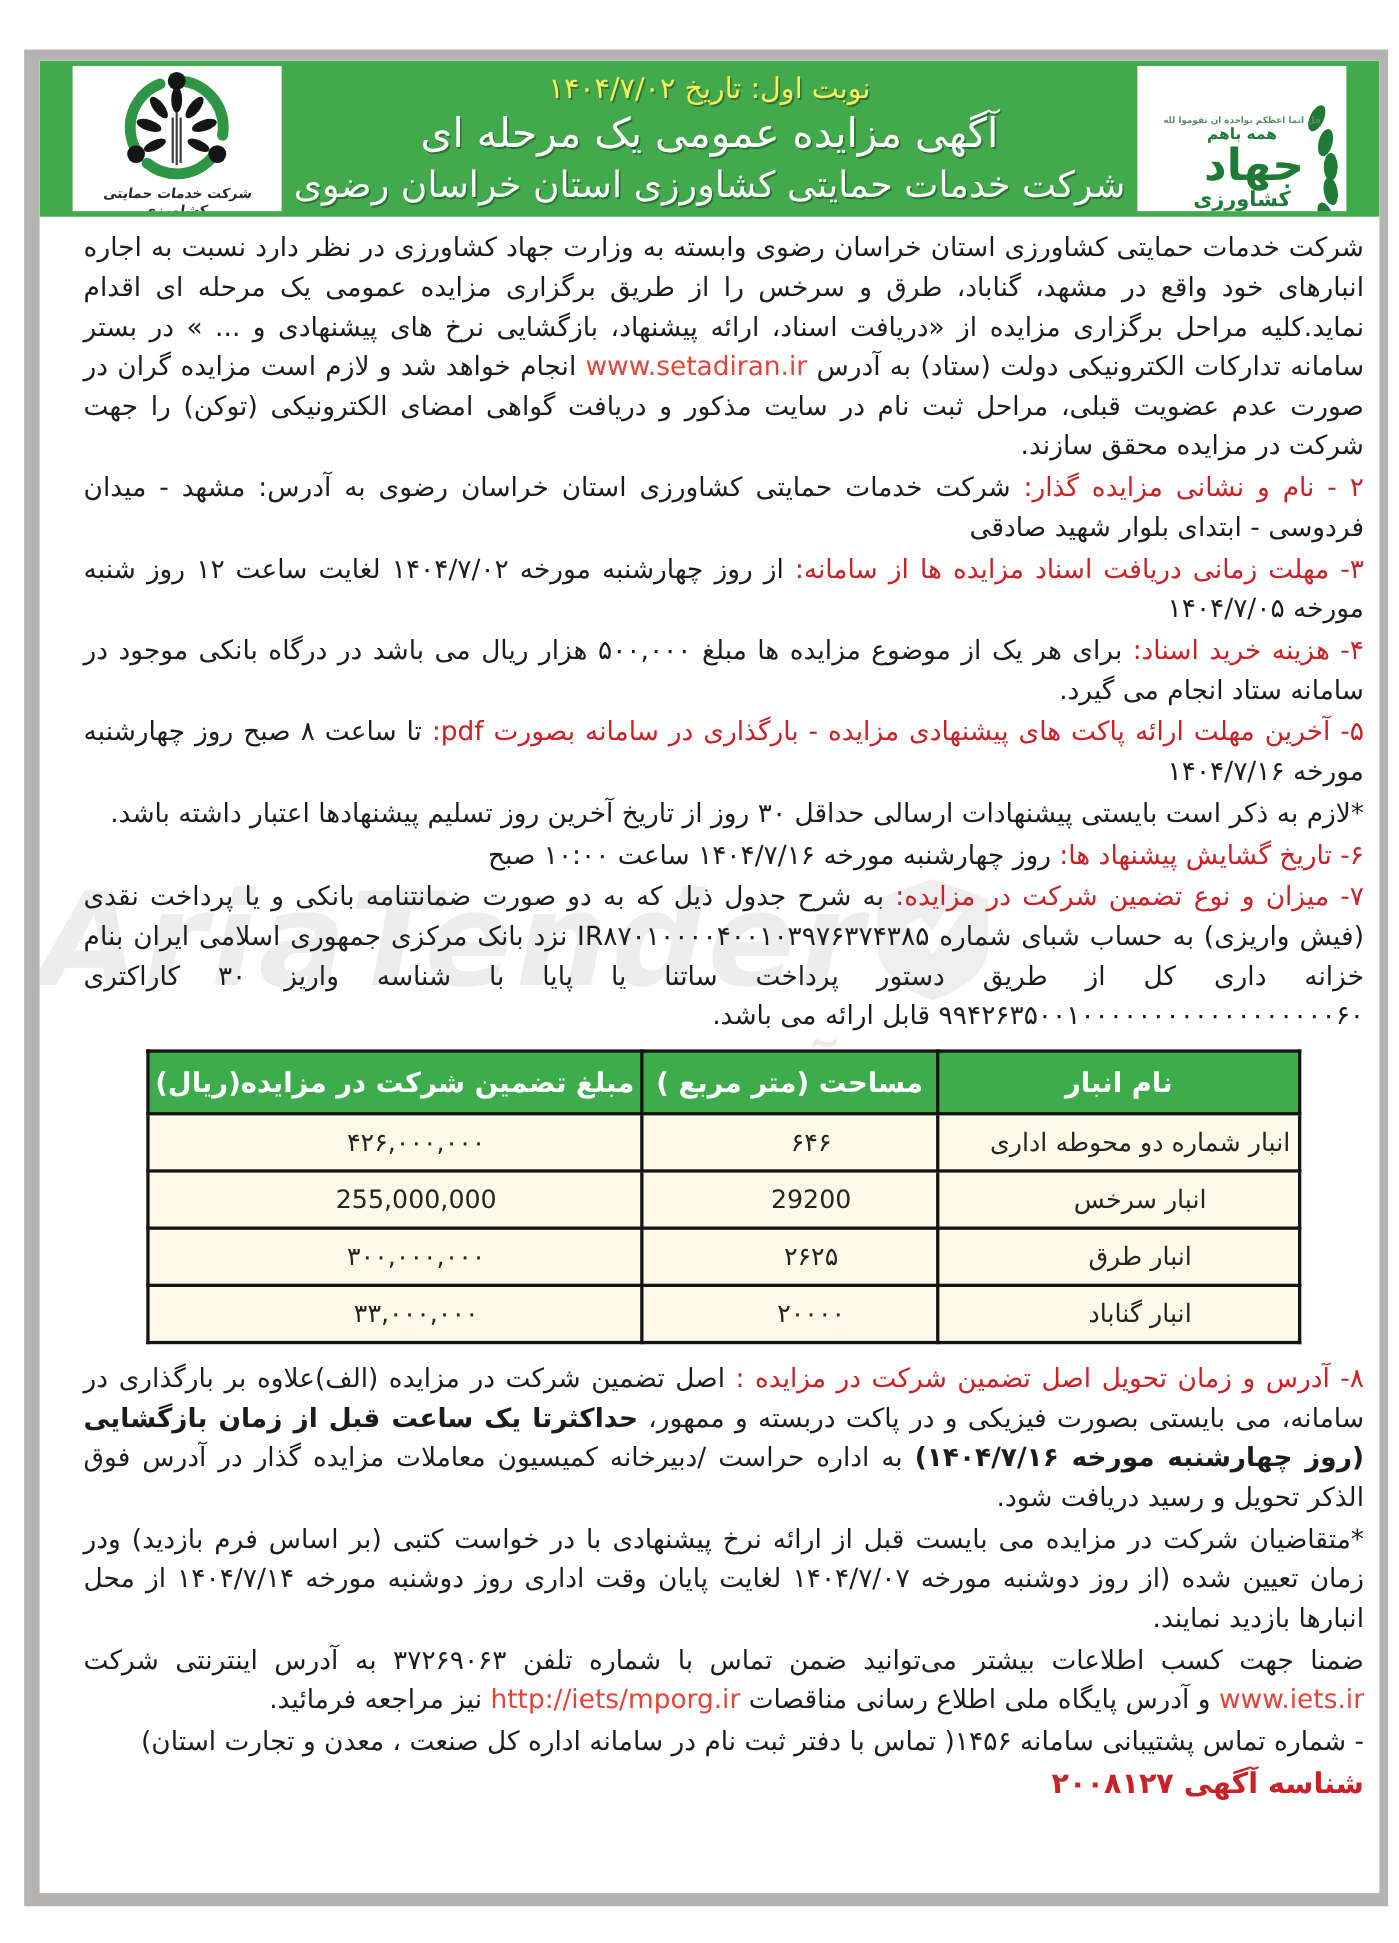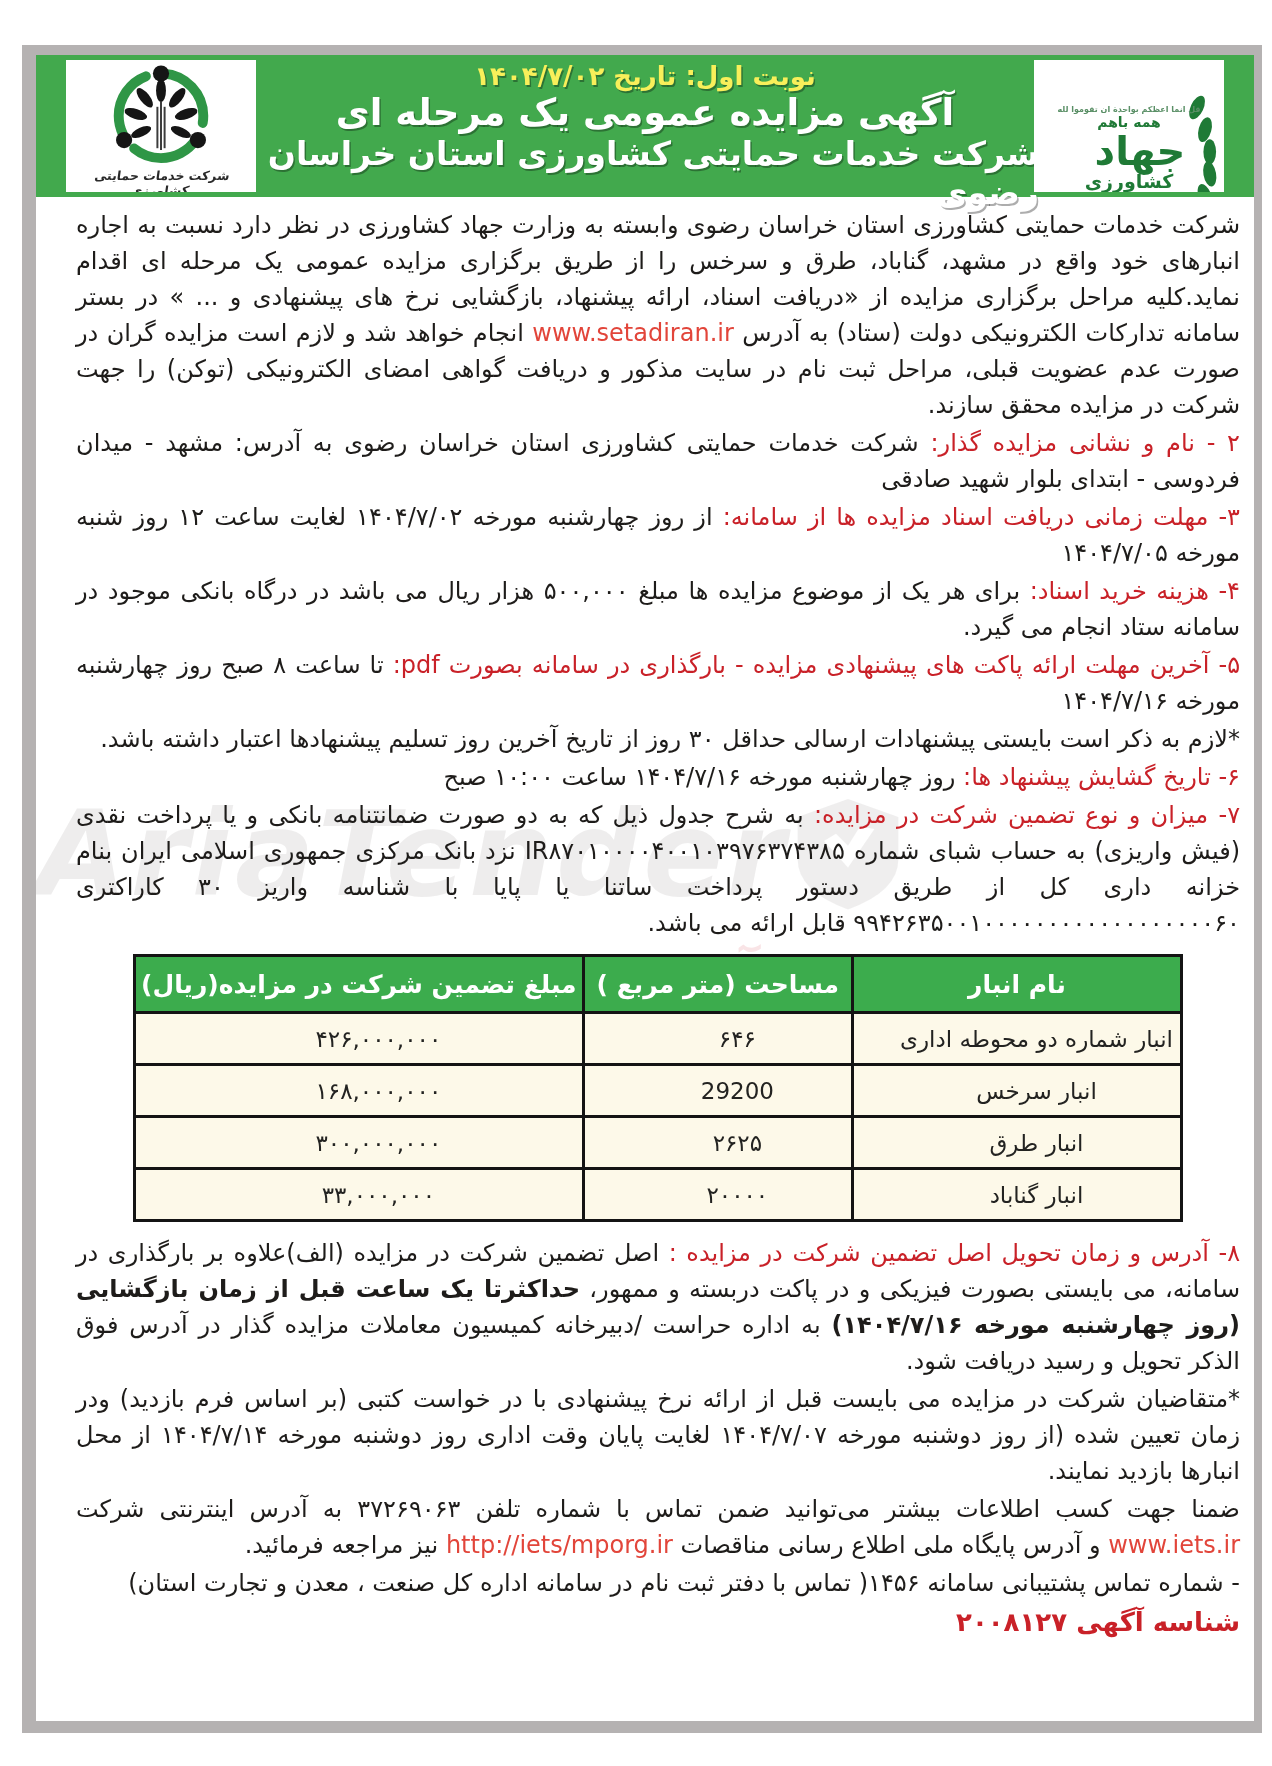--- a/index.html
+++ b/index.html
@@ -15,21 +15,21 @@
       font-size:118px;font-weight:bold;font-style:italic;letter-spacing:3px;
       color:rgba(150,140,142,0.16);white-space:nowrap;}
   .wm svg{vertical-align:-18px;opacity:.9;}
   .wm-fa{position:absolute;top:890px;left:0;width:100%;text-align:center;z-index:0;
       font-size:58px;font-weight:bold;letter-spacing:14px;
       color:rgba(225,120,130,0.20);white-space:nowrap;}
   
   .banner{position:relative;height:142px;background:#42a94d;z-index:1;}
   .banner-center{position:absolute;top:0;left:215px;right:215px;height:100%;
       display:flex;flex-direction:column;align-items:center;justify-content:space-evenly;
-      padding:6px 0;box-sizing:border-box;color:#fff;font-weight:bold;
+      padding:6px 0;box-sizing:border-box;color:#fff;font-weight:normal;
       text-shadow:1.5px 1.5px 0 rgba(0,0,0,0.32);}
   .date-line{font-size:26px;color:#f8ef5a;}
   .title1{font-size:37px;}
   .title2{font-size:33px;}
   .logo-box{position:absolute;top:5px;height:132px;width:190px;background:#fff;
       box-sizing:border-box;overflow:hidden;text-align:center;}
   .logo-left{left:30px;}
   .logo-right{right:30px;}
   .logo-caption{display:block;font-size:12.5px;color:#2a2a2a;font-weight:bold;
       margin-top:-4px;transform:skewX(-8deg);}
@@ -160,21 +160,21 @@
         </thead>
         <tbody>
           <tr>
             <td>انبار شماره دو محوطه اداری</td>
             <td>۶۴۶</td>
             <td>۴۲۶,۰۰۰,۰۰۰</td>
           </tr>
           <tr>
             <td>انبار سرخس</td>
             <td>29200</td>
-            <td>۱۶۸,۰۰۰,۰۰۰</td>
+            <td>255,000,000</td>
           </tr>
           <tr>
             <td>انبار طرق</td>
             <td>۲۶۲۵</td>
             <td>۳۰۰,۰۰۰,۰۰۰</td>
           </tr>
           <tr>
             <td>انبار گناباد</td>
             <td>۲۰۰۰۰</td>
             <td>۳۳,۰۰۰,۰۰۰</td>

